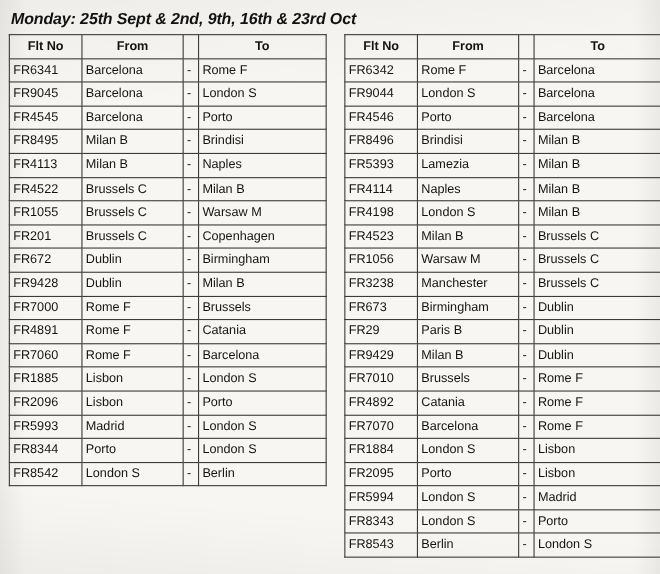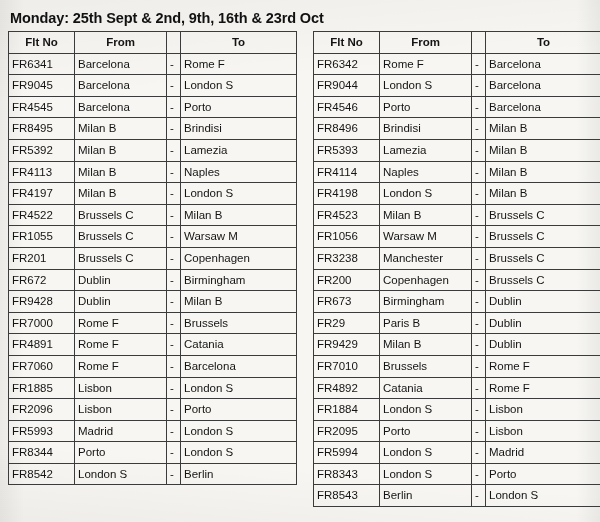--- a/index.html
+++ b/index.html
@@ -26,20 +26,21 @@
       linear-gradient(5deg, rgba(0,0,0,0.04) 0%, rgba(0,0,0,0) 14%),
       linear-gradient(90deg, rgba(0,0,0,0.05) 0%, rgba(0,0,0,0) 4%, rgba(0,0,0,0) 96%, rgba(0,0,0,0.05) 100%);
   }
   .title {
     font-size: 14.5px;
     font-weight: bold;
     color: #111;
     letter-spacing: -0.1px;
     margin: 2px 0 5px 2px;
     white-space: nowrap;
+    font-style: italic;
   }
   .tables {
     display: flex;
     flex-direction: row;
     gap: 8px;
     align-items: flex-start;
   }
   table.flt {
     border-collapse: collapse;
     table-layout: fixed;
@@ -132,36 +133,24 @@
             <td class="dash">-</td>
             <td class="to">Porto</td>
           </tr>
           <tr>
             <td>FR8495</td>
             <td class="from">Milan B</td>
             <td class="dash">-</td>
             <td class="to">Brindisi</td>
           </tr>
           <tr>
-            <td>FR5392</td>
-            <td class="from">Milan B</td>
-            <td class="dash">-</td>
-            <td class="to">Lamezia</td>
-          </tr>
-          <tr>
             <td>FR4113</td>
             <td class="from">Milan B</td>
             <td class="dash">-</td>
             <td class="to">Naples</td>
-          </tr>
-          <tr>
-            <td>FR4197</td>
-            <td class="from">Milan B</td>
-            <td class="dash">-</td>
-            <td class="to">London S</td>
           </tr>
           <tr>
             <td>FR4522</td>
             <td class="from">Brussels C</td>
             <td class="dash">-</td>
             <td class="to">Milan B</td>
           </tr>
           <tr>
             <td>FR1055</td>
             <td class="from">Brussels C</td>
@@ -309,26 +298,20 @@
             <td class="dash">-</td>
             <td class="to">Brussels C</td>
           </tr>
           <tr>
             <td>FR3238</td>
             <td class="from">Manchester</td>
             <td class="dash">-</td>
             <td class="to">Brussels C</td>
           </tr>
           <tr>
-            <td>FR200</td>
-            <td class="from">Copenhagen</td>
-            <td class="dash">-</td>
-            <td class="to">Brussels C</td>
-          </tr>
-          <tr>
             <td>FR673</td>
             <td class="from">Birmingham</td>
             <td class="dash">-</td>
             <td class="to">Dublin</td>
           </tr>
           <tr>
             <td>FR29</td>
             <td class="from">Paris B</td>
             <td class="dash">-</td>
             <td class="to">Dublin</td>
@@ -345,20 +328,26 @@
             <td class="dash">-</td>
             <td class="to">Rome F</td>
           </tr>
           <tr>
             <td>FR4892</td>
             <td class="from">Catania</td>
             <td class="dash">-</td>
             <td class="to">Rome F</td>
           </tr>
           <tr>
+            <td>FR7070</td>
+            <td class="from">Barcelona</td>
+            <td class="dash">-</td>
+            <td class="to">Rome F</td>
+          </tr>
+          <tr>
             <td>FR1884</td>
             <td class="from">London S</td>
             <td class="dash">-</td>
             <td class="to">Lisbon</td>
           </tr>
           <tr>
             <td>FR2095</td>
             <td class="from">Porto</td>
             <td class="dash">-</td>
             <td class="to">Lisbon</td>

